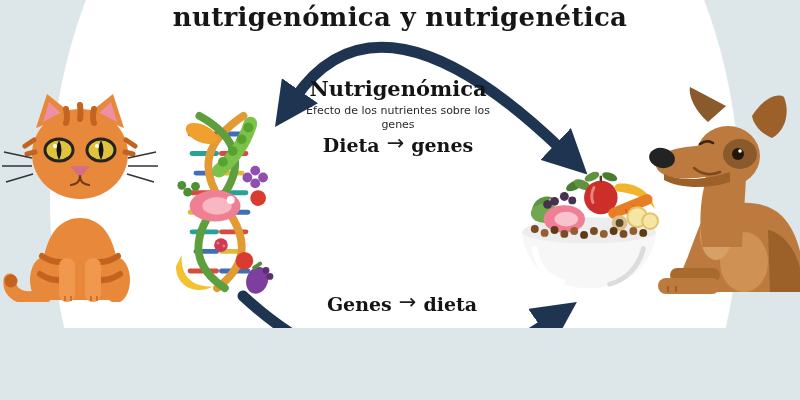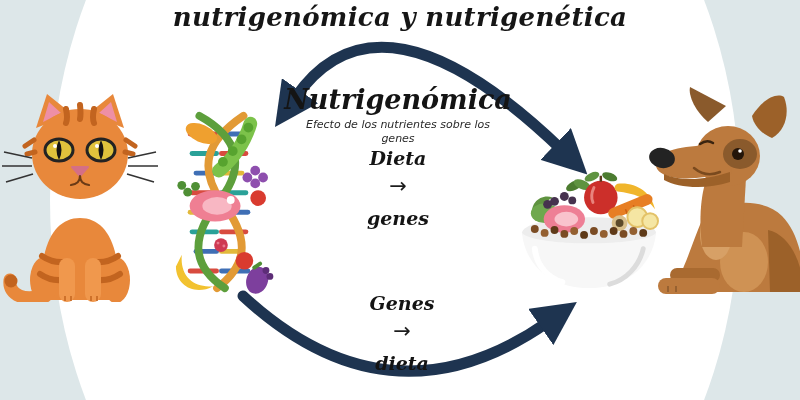--- a/index.html
+++ b/index.html
@@ -1,31 +1,31 @@
 <!DOCTYPE html>
 <html><head>
 <meta charset="utf-8">
 <style>
   html,body{margin:0;padding:0;background:#dde7e9;}
-  .stage{position:relative;width:800px;height:400px;overflow:hidden;
-         font-family:"DejaVu Sans",sans-serif;background:#dde7e9;font-style:italic;}
+  .stage{position:relative;width:800px;height:328px;overflow:hidden;
+         font-family:"DejaVu Sans",sans-serif;background:#dde7e9;}
   .bg-ellipse{position:absolute;left:50px;top:-250px;width:690px;height:900px;
               background:#ffffff;border-radius:50%;}
   .abs{position:absolute;}
   h1.title{position:absolute;top:2px;left:0;right:0;margin:0;text-align:center;
            font-family:"DejaVu Serif",serif;font-weight:700;font-size:26px;
            letter-spacing:.3px;color:#161616;}
   .arrows{position:absolute;left:0;top:0;width:800px;height:400px;pointer-events:none;}
   .text-block{position:absolute;width:280px;text-align:center;color:#1c1c1c;}
-  .text-block h2{margin:8px 0 3px 0;font-family:"DejaVu Serif",serif;font-weight:700;
-                 font-size:27px;color:#141414;}
+  .text-block h2{margin:0 0 3px 0;font-family:"DejaVu Serif",serif;font-weight:700;
+                 font-size:21px;color:#141414;}
   .text-block .desc{font-size:11px;line-height:1.25;color:#2a2a2a;}
   .formula{margin-top:1px;font-family:"DejaVu Serif",serif;font-weight:700;
            font-size:19px;color:#141414;display:flex;justify-content:center;
-           align-items:center;gap:7px;flex-direction:column;}
+           align-items:center;gap:7px;}
   .formula .arr{font-family:"DejaVu Sans",sans-serif;font-weight:400;font-size:21px;
                 position:relative;top:-2px;color:#1c1c1c;}
   #top-block{left:258px;top:76px;}
   #bottom-block{left:262px;top:291px;}
 </style>
 </head>
 <body>
 
 <div class="stage">
 

